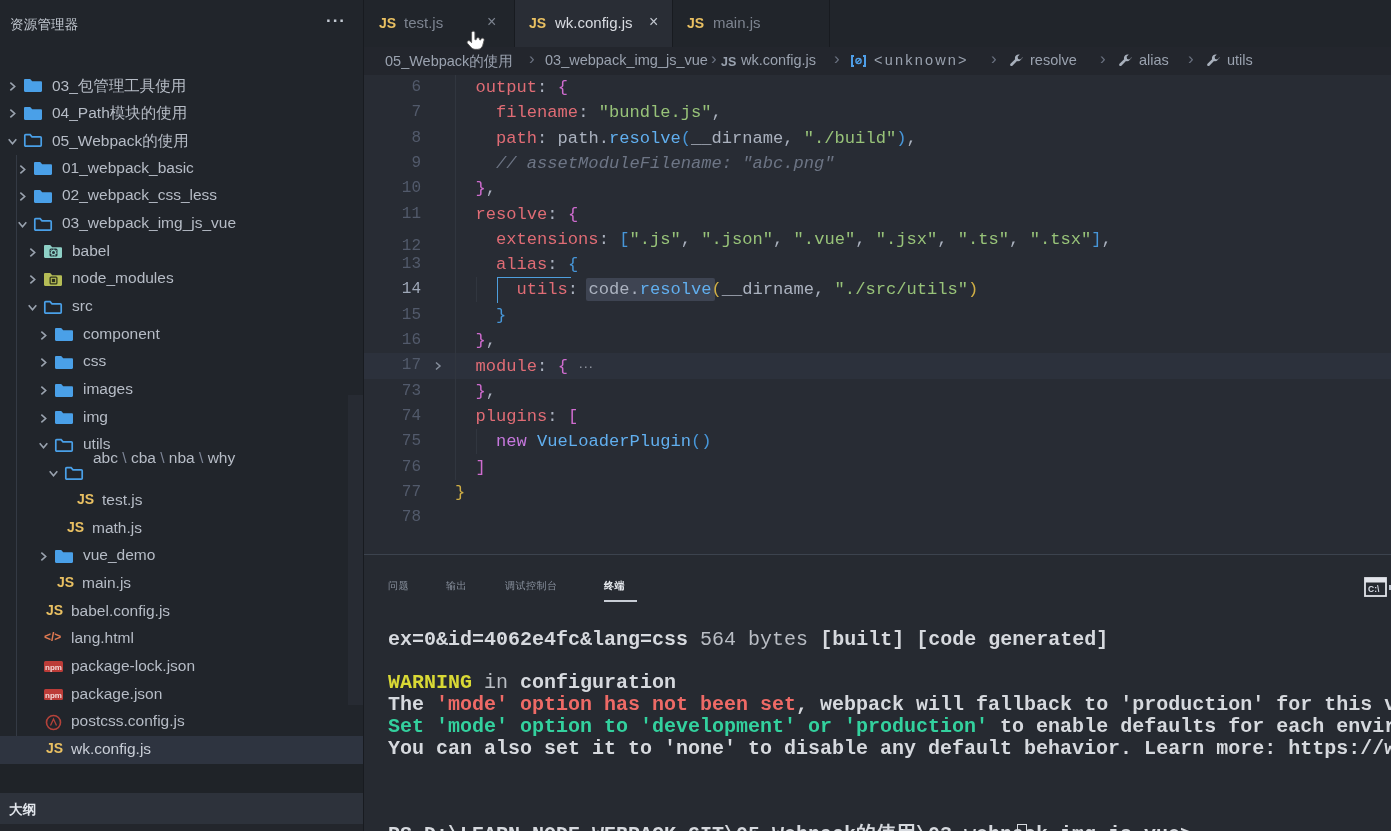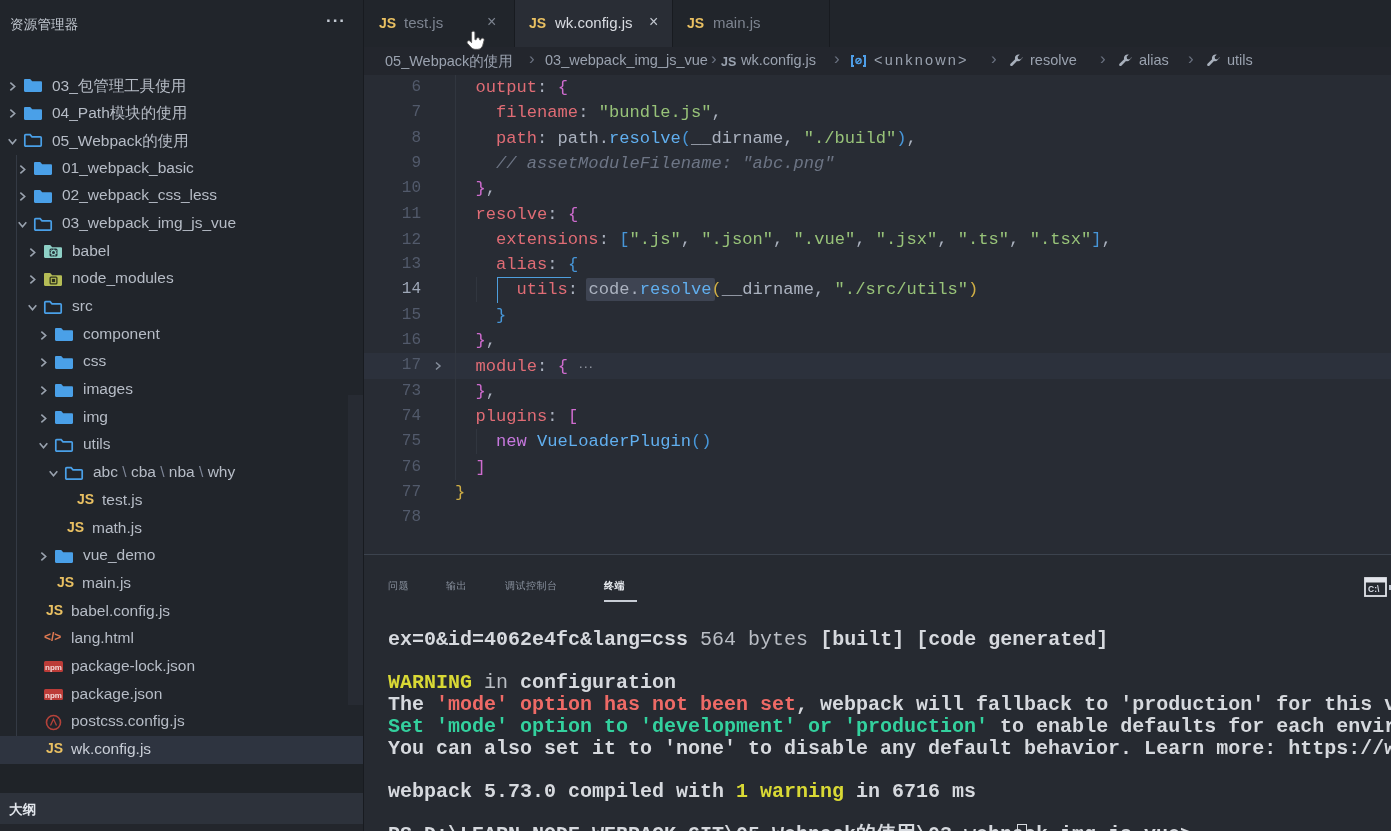--- a/index.html
+++ b/index.html
@@ -150,21 +150,21 @@
 <svg class="abs" style="left:54px;top:437px" width="20" height="17" viewBox="0 0 20 17">
         <path d="M1.8 3.6c0-.5.4-.9.9-.9h4.4l1.9 2.2h8.3c.5 0 .9.4.9.9v7.5c0 .5-.4.9-.9.9H2.7c-.5 0-.9-.4-.9-.9V3.6z" fill="none" stroke="#4aa0e8" stroke-width="1.7"></path>
       </svg>
 <span class="abs treelab" style="left:83px;top:435px">utils</span>
 <svg class="abs" style="left:46.8px;top:467.15999999999997px" width="13" height="13" viewBox="0 0 12 12">
         <polyline points="2.5,4 6,8 9.5,4" fill="none" stroke="#9aa3af" stroke-width="1.5"></polyline>
       </svg>
 <svg class="abs" style="left:64px;top:465px" width="20" height="17" viewBox="0 0 20 17">
         <path d="M1.8 3.6c0-.5.4-.9.9-.9h4.4l1.9 2.2h8.3c.5 0 .9.4.9.9v7.5c0 .5-.4.9-.9.9H2.7c-.5 0-.9-.4-.9-.9V3.6z" fill="none" stroke="#4aa0e8" stroke-width="1.7"></path>
       </svg>
-<span class="abs treelab" style="left:93px;top:463px">abc<span style="color:#7d8596"> \ </span>cba<span style="color:#7d8596"> \ </span>nba<span style="color:#7d8596"> \ </span>why</span>
+<span class="abs treelab" style="left:93px;top:449px">abc<span style="color:#7d8596"> \ </span>cba<span style="color:#7d8596"> \ </span>nba<span style="color:#7d8596"> \ </span>why</span>
 <span class="abs jsic" style="left:77px;top:491px">JS</span>
 <span class="abs treelab" style="left:102px;top:491px">test.js</span>
 <span class="abs jsic" style="left:67px;top:519px">JS</span>
 <span class="abs treelab" style="left:92px;top:519px">math.js</span>
 <svg class="abs" style="left:36.599999999999994px;top:550.2px" width="13" height="13" viewBox="0 0 12 12">
         <polyline points="4,2.5 8,6 4,9.5" fill="none" stroke="#9aa3af" stroke-width="1.5"></polyline>
       </svg>
 <svg class="abs" style="left:54px;top:548px" width="20" height="17" viewBox="0 0 20 17">
         <path d="M1 3.2C1 2.5 1.5 2 2.2 2h5l2 2.3h8.6c.7 0 1.2.5 1.2 1.2v8.3c0 .7-.5 1.2-1.2 1.2H2.2c-.7 0-1.2-.5-1.2-1.2V3.2z" fill="#4aa0e8"></path>
       </svg>
@@ -253,21 +253,21 @@
 <div class="abs" style="left:476px;top:277.4px;width:1px;height:25px;background:#31363f"></div>
 <div class="abs" style="left:476px;top:429.2px;width:1px;height:25px;background:#31363f"></div>
 <div class="abs" style="left:497px;top:276.9px;width:1px;height:26px;background:#4e9edd"></div>
 <div class="abs" style="left:497px;top:276.9px;width:74px;height:1px;background:#4e9edd"></div>
 <div class="abs ln" style="top:75.0px">6</div>
 <div class="abs ln" style="top:100.3px">7</div>
 <div class="abs ln" style="top:125.6px">8</div>
 <div class="abs ln" style="top:150.9px">9</div>
 <div class="abs ln" style="top:176.2px">10</div>
 <div class="abs ln" style="top:201.5px">11</div>
-<div class="abs ln" style="top:228px">12</div>
+<div class="abs ln" style="top:234px">12</div>
 <div class="abs ln" style="top:252.1px">13</div>
 <div class="abs ln act" style="top:277.4px">14</div>
 <div class="abs ln" style="top:302.7px">15</div>
 <div class="abs ln" style="top:328.0px">16</div>
 <div class="abs ln" style="top:353.3px">17</div>
 <div class="abs ln" style="top:378.6px">73</div>
 <div class="abs ln" style="top:403.9px">74</div>
 <div class="abs ln" style="top:429.2px">75</div>
 <div class="abs ln" style="top:454.5px">76</div>
 <div class="abs ln" style="top:479.8px">77</div>
@@ -303,19 +303,18 @@
         <rect x="1" y="1" width="21" height="4.5" fill="#e2e4ea"></rect>
         <text x="4" y="15" font-size="8.5" font-weight="bold" fill="#d8dce6" font-family="Liberation Sans">C:\</text>
       </svg>
       <div class="abs" style="left:1025px;top:30px;width:4px;height:5px;background:#b9bfc9"></div>
 </div>
 <pre class="abs term t" style="left:388px;top:629.0px"><b>ex=0&amp;id=4062e4fc&amp;lang=css</b> <span class="tdim">564 bytes</span> <b class="tyel">[built] [code generated]</b></pre>
 <pre class="abs term t" style="left:388px;top:672.4px"><b><span class="tyel">WARNING</span> <span class="tdim">in</span> configuration</b></pre>
 <pre class="abs term t" style="left:388px;top:694.1px"><b>The <span class="tred">'mode' option has not been set</span>, webpack will fallback to 'production' for this value.</b></pre>
 <pre class="abs term t" style="left:388px;top:715.8px"><b><span class="tgrn">Set 'mode' option to 'development' or 'production'</span> to enable defaults for each environment.</b></pre>
 <pre class="abs term t" style="left:388px;top:737.5px"><b>You can also set it to 'none' to disable any default behavior. Learn more: https://webpack.js.org/configuration/mode/</b></pre>
-<pre class="abs term t" style="left:388px;top:780.9px"><b>webpack 5.73.0 compiled with <span class="tyel">1 warning</span> in 6716 ms</b></pre>
 <pre class="abs term t" style="left:388px;top:824.3px"><b>PS D:\LEARN_NODE_WEBPACK_GIT\05_Webpack的使用\03_webpack_img_js_vue&gt;</b></pre>
 <div class="abs" style="left:1017px;top:824.0px;width:10px;height:14px;border:1.6px solid #d8dbe0"></div>
 <svg class="abs" style="left:465px;top:29px" width="22" height="26" viewBox="0 0 24 28">
   <path d="M9 2.2c1 0 1.8.8 1.8 1.8v7.4l1.3.2.3-1c.3-1 1.3-1.5 2.3-1.2.9.3 1.4 1.2 1.2 2.1l1.2.3.2-.7c.3-1 1.4-1.5 2.3-1.2 1 .3 1.5 1.3 1.2 2.3l-1.5 5.5c-.7 2.6-3 4.3-5.7 4.3h-2.6c-1.6 0-3.1-.7-4.2-1.9l-4-4.5c-.7-.8-.6-2 .2-2.6.7-.6 1.8-.5 2.5.1l1.7 1.6V4c0-1 .8-1.8 1.8-1.8z" fill="#fff" stroke="#555" stroke-width="1"></path>
 </svg>
 
 </div>
 </body></html>

